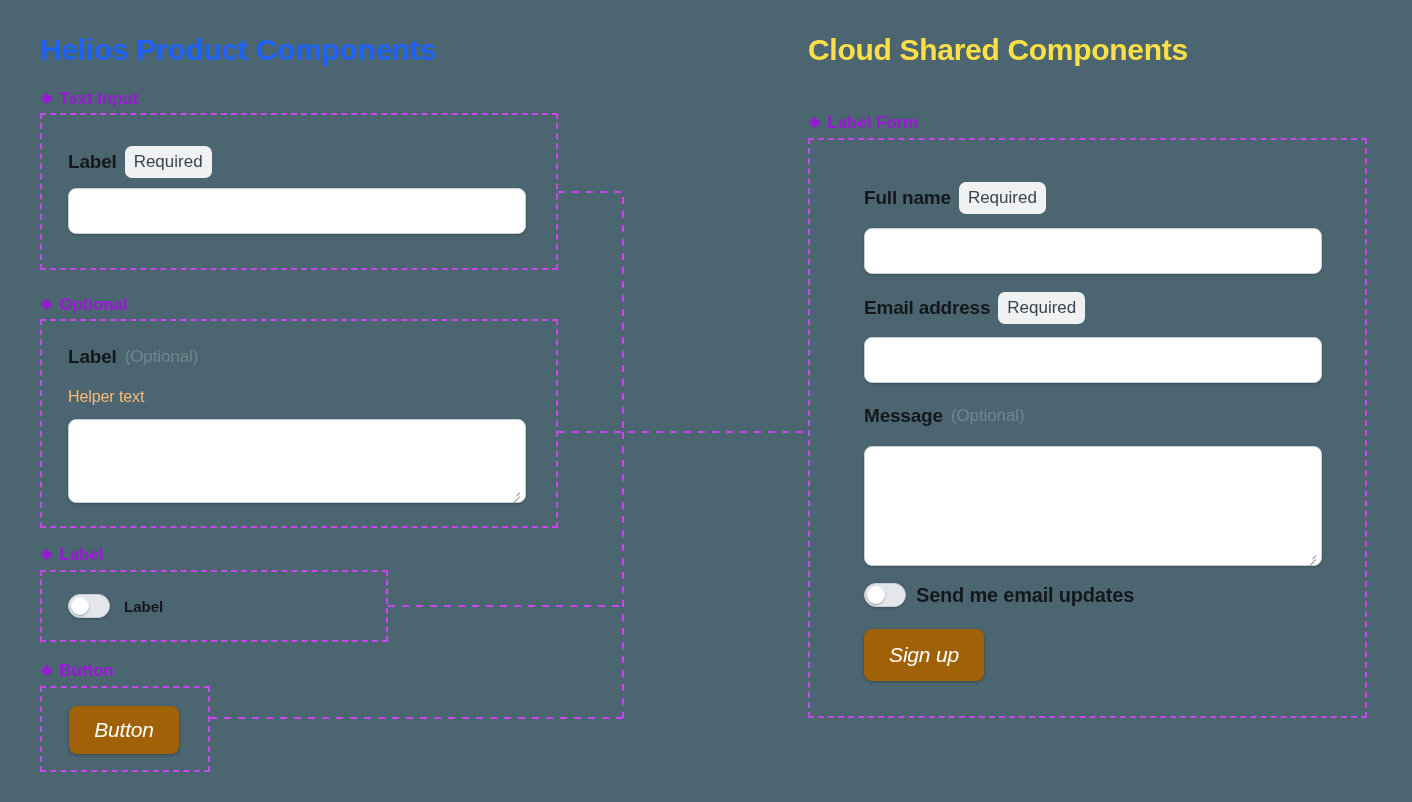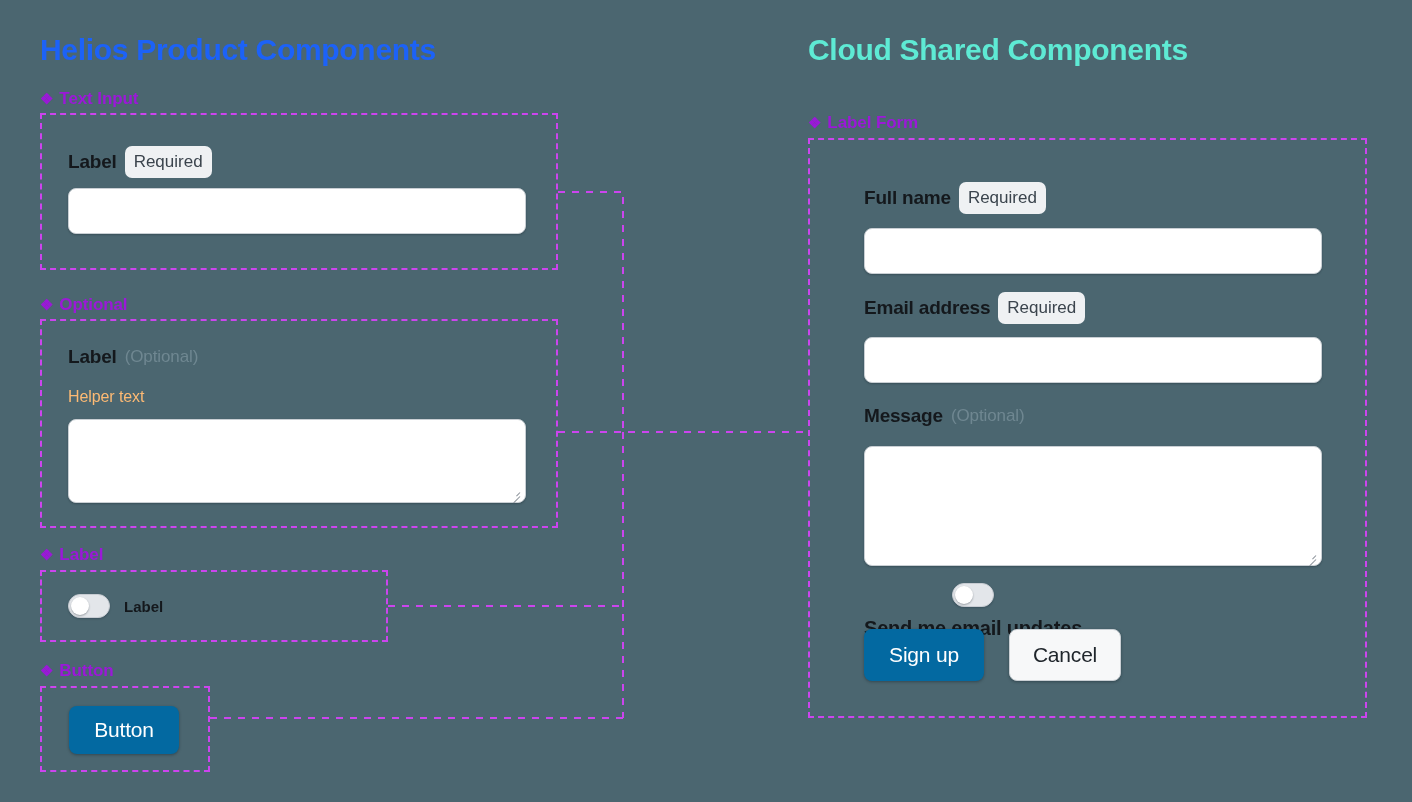--- a/index.html
+++ b/index.html
@@ -30,21 +30,21 @@
 
   
   .col-title {
     position: absolute;
     font-size: 30px;
     font-weight: bold;
     letter-spacing: -0.3px;
     white-space: nowrap;
   }
   .col-title.left  { left: 40px;  top: 33px; color: #1c62f8; }
-  .col-title.right { left: 808px; top: 33px; color: #5eead4; }
+  .col-title.right { left: 808px; top: 33px; color: #fde047; }
 
   
   .sec-label {
     position: absolute;
     display: flex;
     align-items: center;
     gap: 6px;
     font-size: 17px;
     font-weight: bold;
     color: #9b18d8;
@@ -150,24 +150,25 @@
 
   
   .btn {
     border: none;
     border-radius: 8px;
     cursor: pointer;
     font-family: inherit;
     box-shadow: 0 1px 3px rgba(8,16,24,.35);
   }
   .btn-primary {
-    background: #0369a1;
+    background: #a16207;
     color: #ffffff;
     font-size: 21px;
     letter-spacing: -0.2px;
+    font-style: italic;
   }
   .btn-secondary {
     background: #f7f8f9;
     color: #20262c;
     font-size: 21px;
     letter-spacing: -0.2px;
     border: 1px solid #c9cfd4;
   }
 </style>
 </head>
@@ -276,24 +277,23 @@
         <span class="optional">(Optional)</span>
       </div>
     </div>
     <div class="field ta" style="position:absolute; left:54px; top:306px; width:458px; height:120px;">
       <div class="grip">
           <i></i>
           <i></i>
         </div>
     </div>
 
-    <div class="switch-row" style="position:absolute; left:54px; top:443px; gap:10px;flex-direction:column;">
+    <div class="switch-row" style="position:absolute; left:54px; top:443px; gap:10px;">
       <div class="switch">
         <div class="knob"></div>
       </div>
       <span style="font-size:20px; font-weight:bold; color:#14181c; letter-spacing:-0.2px;">Send me email updates</span>
     </div>
 
     <button class="btn btn-primary" style="position:absolute; left:54px; top:489px; width:120px; height:52px;">Sign up</button>
-    <button class="btn btn-secondary" style="position:absolute; left:199px; top:489px; width:112px; height:52px;">Cancel</button>
   </div>
 
 </div>
 
 </body></html>

